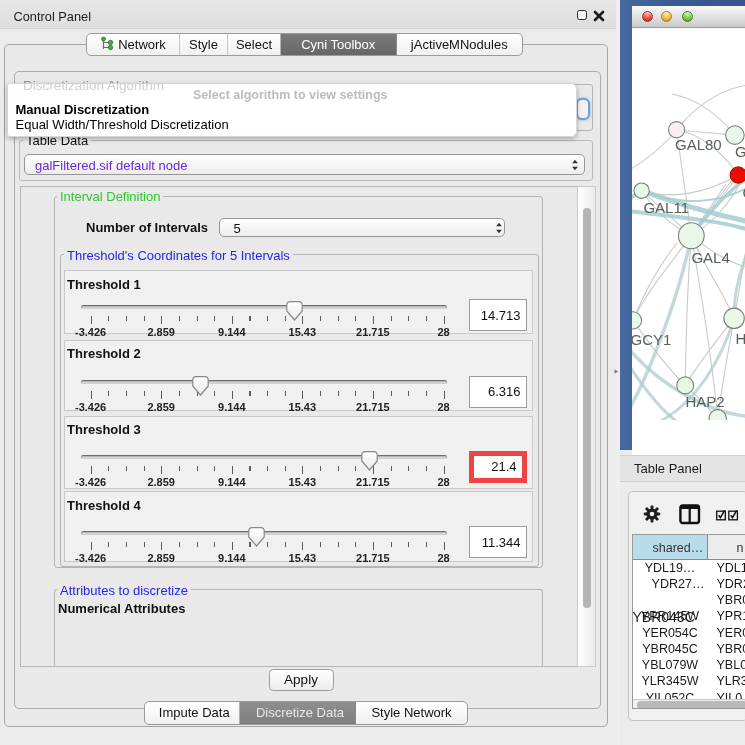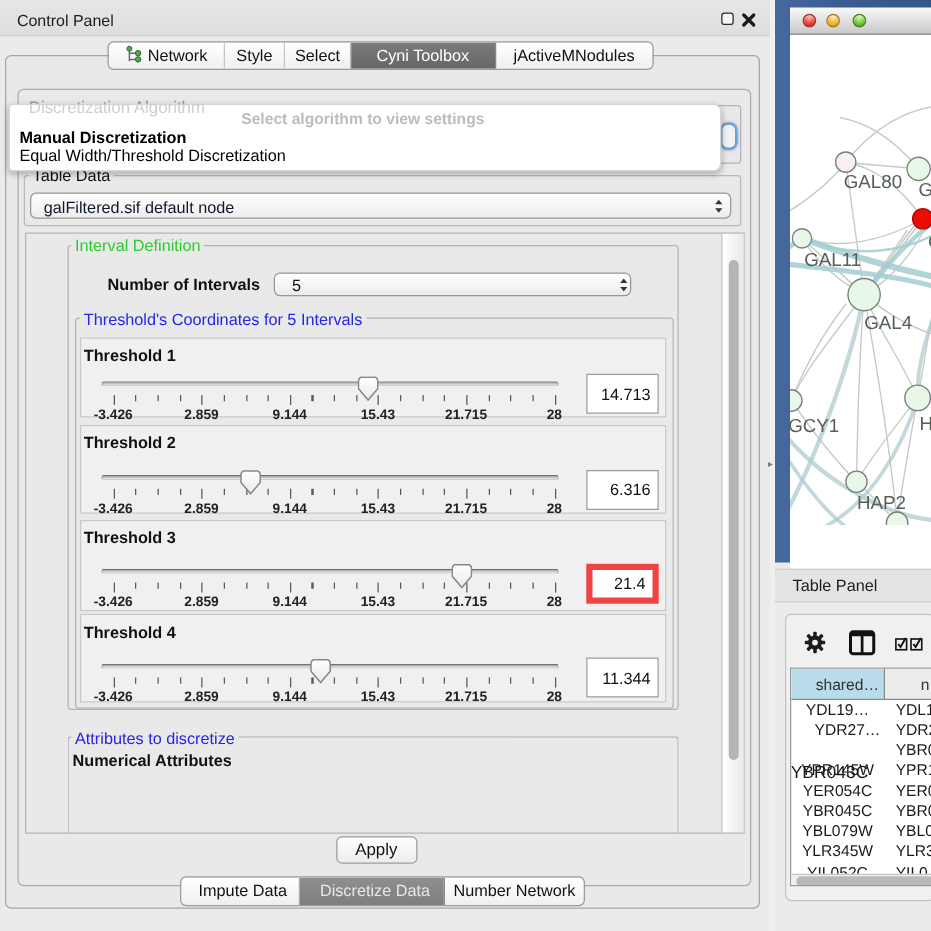--- a/index.html
+++ b/index.html
@@ -39,21 +39,21 @@
     <div style="width:115.5px;height:100%;display:flex;align-items:center;justify-content:center;border-right:1px solid #888888;font-size:13px;color:#ffffff;background:linear-gradient(#7b7b7b,#666666);">Cyni Toolbox</div>
     <div style="flex:1;height:100%;display:flex;align-items:center;justify-content:center;font-size:13px;color:#111;">jActiveMNodules</div>
   </div>
 
   <div class="abs" style="left:13.5px;top:70.5px;width:587px;height:638px;border:1px solid #ababab;border-radius:5px;background:#e9e9e9;"></div>
 
   <div class="abs" style="left:19px;top:139.5px;width:573.5px;height:41.5px;border:1px solid #b9b9b9;border-radius:3px;"></div>
   <div class="abs" style="left:23px;top:133px;background:#e9e9e9;padding:0 3px;font-size:13px;color:#111;">Table Data</div>
 
   <div class="abs" style="left:23.5px;top:154px;width:561px;height:20.5px;border:1px solid #979797;border-radius:5px;background:linear-gradient(#ffffff,#ededed);"></div>
-  <div class="abs" style="left:35px;top:157.5px;font-size:13px;color:#0f172a;">galFiltered.sif default node</div>
+  <div class="abs" style="left:35px;top:157.5px;font-size:13px;color:#6d28d9;">galFiltered.sif default node</div>
   <svg class="abs" style="left:571px;top:158.5px;" width="8" height="12" viewBox="0 0 10 13">
     <path d="M5 0 L8.6 4.4 H1.4 Z" fill="#333"></path>
     <path d="M5 13 L8.6 8.6 H1.4 Z" fill="#333"></path>
   </svg>
 
   <div class="abs" style="left:19.5px;top:186px;width:576.5px;height:481px;border:1px solid #b5b5b5;background:#e9e9e9;overflow:hidden;"></div>
 
   <div class="abs" style="left:53.5px;top:195.5px;width:489px;height:372.5px;border:1px solid #b4b4b4;border-radius:3px;"></div>
   <div class="abs" style="left:57px;top:189px;background:#e9e9e9;padding:0 3px;font-size:13px;color:#2fca2f;">Interval Definition</div>
 
@@ -255,21 +255,21 @@
 
 
   <div class="abs" style="left:577px;top:186px;width:18.5px;height:481px;background:linear-gradient(90deg,#ffffff,#eaeaea);border:1px solid #c9c9c9;"></div>
   <div class="abs" style="left:582.5px;top:208px;width:8.5px;height:400px;background:#b5b5b5;border-radius:4.5px;"></div>
 
   <div class="abs" style="left:268.5px;top:668.5px;width:65px;height:22px;border:1px solid #9d9d9d;border-radius:4.5px;background:linear-gradient(#ffffff,#ececec);display:flex;align-items:center;justify-content:center;font-size:13.5px;color:#111;">Apply</div>
 
   <div class="abs" style="left:143.5px;top:700.5px;width:324.5px;height:24.5px;background:linear-gradient(#ffffff,#f0f0f0);border:1px solid #9b9b9b;border-radius:5px;overflow:hidden;display:flex;">
     <div style="width:95.5px;height:100%;display:flex;align-items:center;justify-content:center;border-right:1px solid #b0b0b0;font-size:13px;color:#111;padding-left:5px;">Impute Data</div>
     <div style="width:116px;height:100%;display:flex;align-items:center;justify-content:center;border-right:1px solid #888888;font-size:13px;color:#e8e8e8;background:linear-gradient(#8f8f8f,#7e7e7e);padding-left:5px;">Discretize Data</div>
-    <div style="flex:1;height:100%;display:flex;align-items:center;justify-content:center;font-size:13px;color:#111;">Number Network</div>
+    <div style="flex:1;height:100%;display:flex;align-items:center;justify-content:center;font-size:13px;color:#111;">Style Network</div>
   </div>
 
   <div class="abs" style="left:19px;top:83.5px;width:573.5px;height:47px;border:1px solid #b4b4b4;border-radius:3px;"></div>
 
   <div class="abs" style="left:575.5px;top:97.5px;width:14.5px;height:22px;border:2.5px solid #6e9fd8;border-radius:6px;background:#f2f2f2;box-shadow:0 0 3px #79a8e0;"></div>
 
   <div class="abs" style="left:7px;top:82.5px;width:570px;height:54px;background:rgba(255,255,255,0.97);border:1px solid #d6d6d6;border-radius:3px 6px 6px 3px;box-shadow:0 2px 5px rgba(0,0,0,0.28);"></div>
   <div class="abs" style="left:23px;top:77.5px;font-size:13.5px;color:#cfcfcf;z-index:5;">Discretization Algorithm</div>
   <div class="abs" style="left:23px;top:77.5px;height:5.5px;overflow:hidden;font-size:13.5px;color:#8f8f8f;z-index:6;">Discretization Algorithm</div>
   <div class="abs" style="left:193px;top:88px;font-size:12.5px;font-weight:bold;color:#bcbcbc;">Select algorithm to view settings</div>

